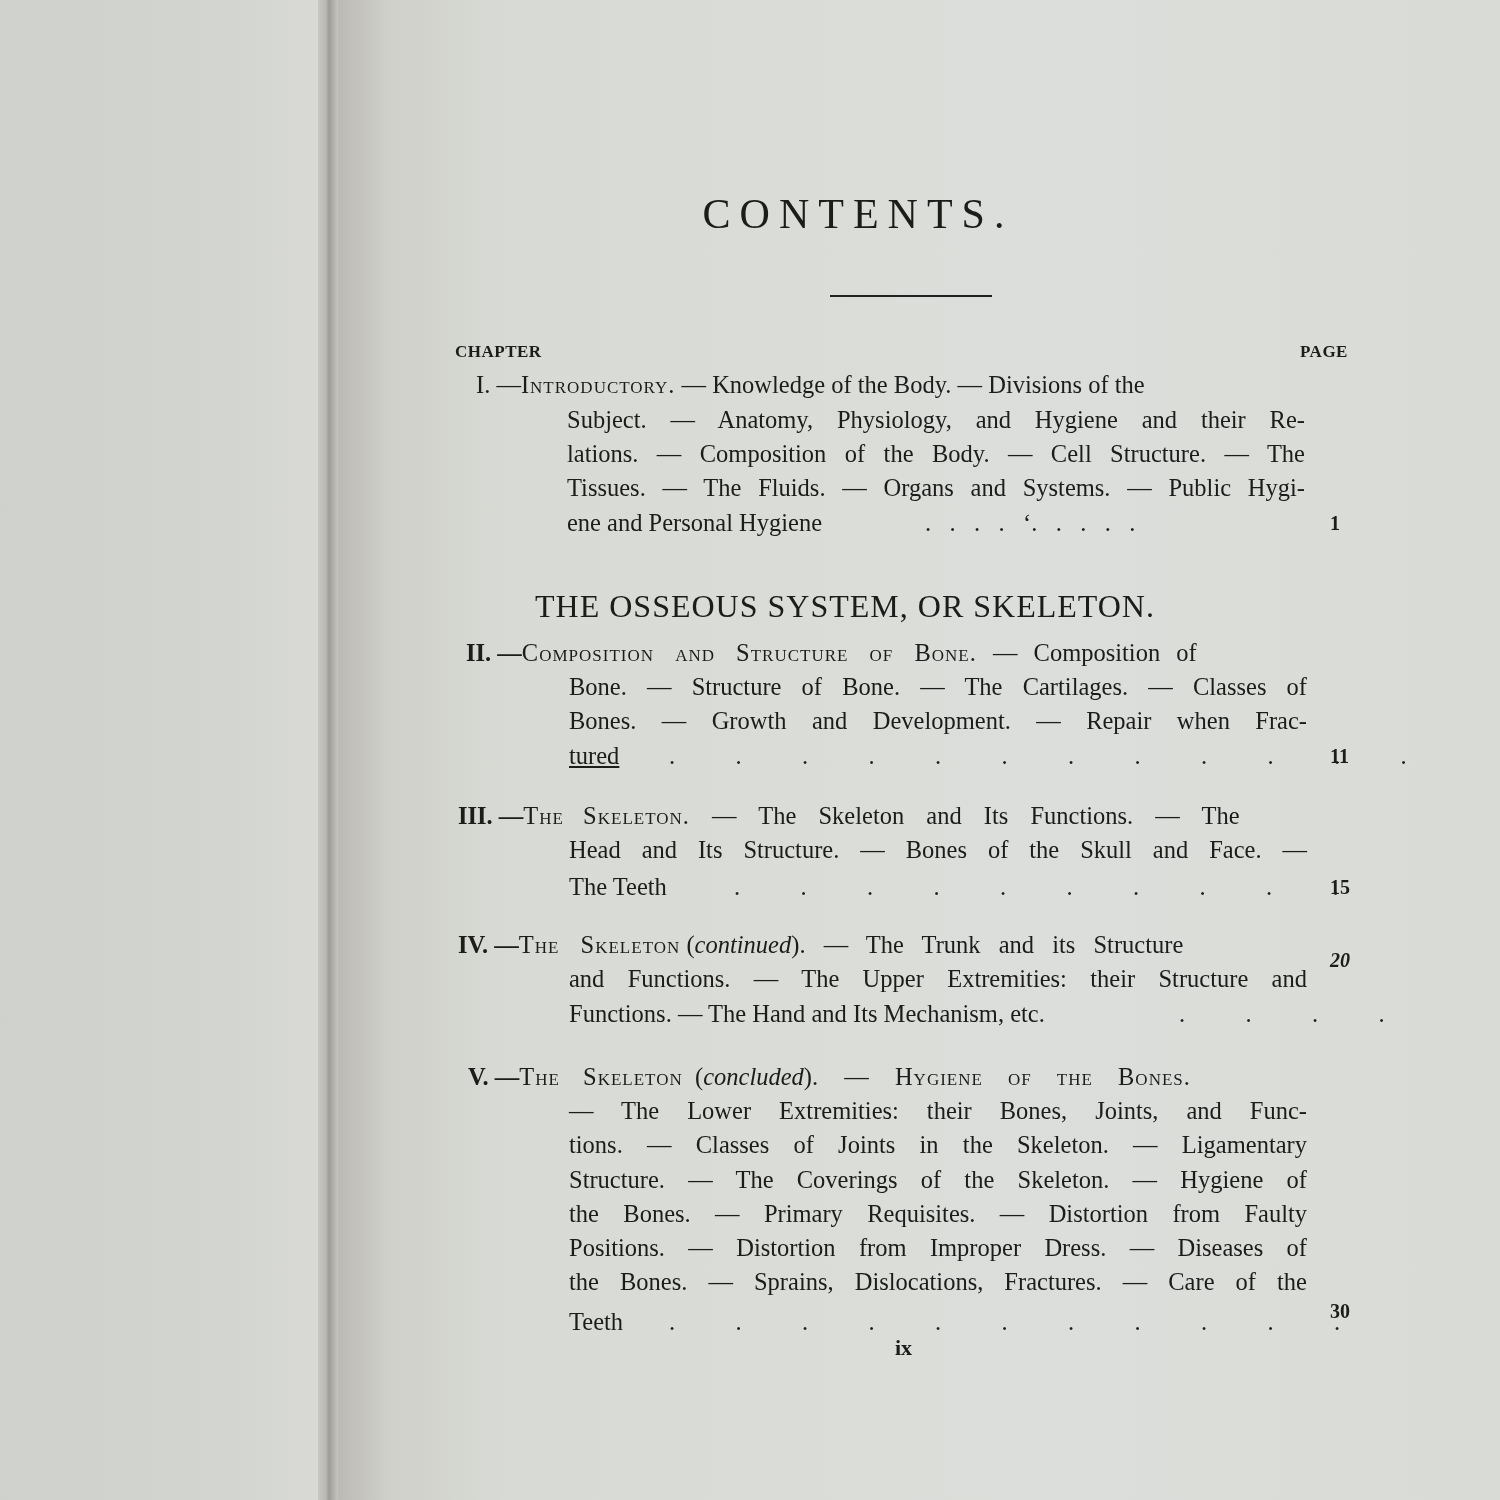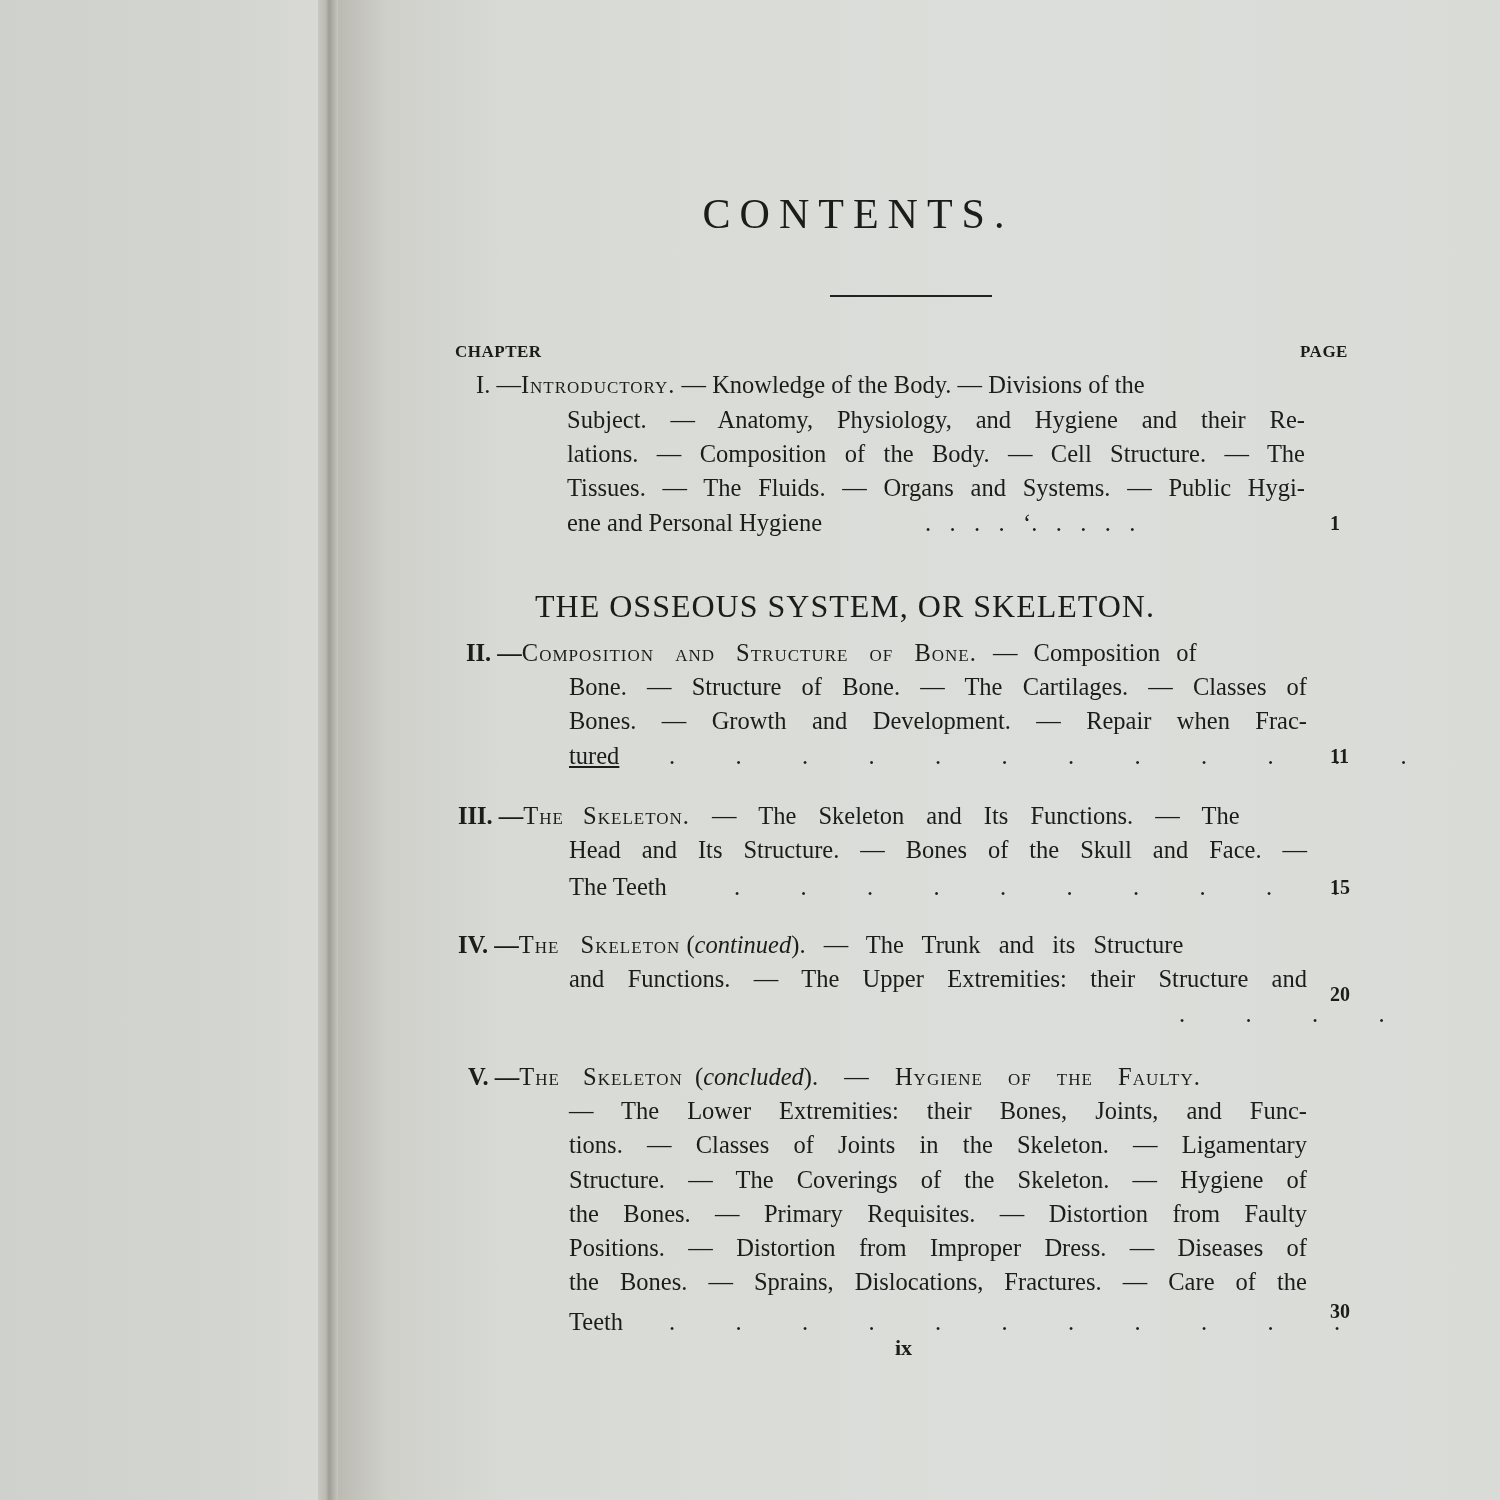--- a/index.html
+++ b/index.html
@@ -110,28 +110,29 @@
   </div>
   <div class="pg" style="top:876px;">15</div>
 </div>
 
 <div class="entry">
   <div class="line" style="left:458px; top:928px;">
     <span style="font-weight:bold;">IV. —</span><span class="sc" style="word-spacing:14px;">The Skeleton</span> (<span class="it">continued</span>)<span style="word-spacing:12px;margin-top:28px;">. — The Trunk and its Structure</span>
   </div>
   <div class="line just" style="left:569px; top:962px;">and Functions. — The Upper Extremities: their Structure and</div>
   <div class="line" style="left:569px; top:997px;">
+    <span>Functions. — The Hand and Its Mechanism, etc.</span>
     <span class="dots" style="position:absolute; left:610px; white-space:pre; word-spacing:14px;">.   .   .   .</span>
   </div>
-  <div class="pg" style="top:983px;">20</div>
+  <div class="pg" style="top:949px;font-style:italic;">20</div>
 </div>
 
 <div class="entry">
   <div class="line" style="left:468px; top:1060px;">
-    <span style="font-weight:bold;">V. —</span><span class="sc" style="word-spacing:16px;">The Skeleton</span>&nbsp;&nbsp;(<span class="it">concluded</span>)<span class="sc" style="word-spacing:18px;">. — Hygiene of the Faulty.</span>
+    <span style="font-weight:bold;">V. —</span><span class="sc" style="word-spacing:16px;">The Skeleton</span>&nbsp;&nbsp;(<span class="it">concluded</span>)<span class="sc" style="word-spacing:18px;">. — Hygiene of the Bones.</span>
   </div>
   <div class="line just" style="left:569px; top:1094px;">— The Lower Extremities: their Bones, Joints, and Func-</div>
   <div class="line just" style="left:569px; top:1128px;">tions. — Classes of Joints in the Skeleton. — Ligamentary</div>
   <div class="line just" style="left:569px; top:1163px;">Structure. — The Coverings of the Skeleton. — Hygiene of</div>
   <div class="line just" style="left:569px; top:1197px;">the Bones. — Primary Requisites. — Distortion from Faulty</div>
   <div class="line just" style="left:569px; top:1231px;">Positions. — Distortion from Improper Dress. — Diseases of</div>
   <div class="line just" style="left:569px; top:1265px;">the Bones. — Sprains, Dislocations, Fractures. — Care of the</div>
   <div class="line" style="left:569px; top:1305px;">
     <span>Teeth</span>
     <span class="dots" style="position:absolute; left:100px; white-space:pre; word-spacing:14px;">.   .   .   .   .   .   .   .   .   .   .</span>

